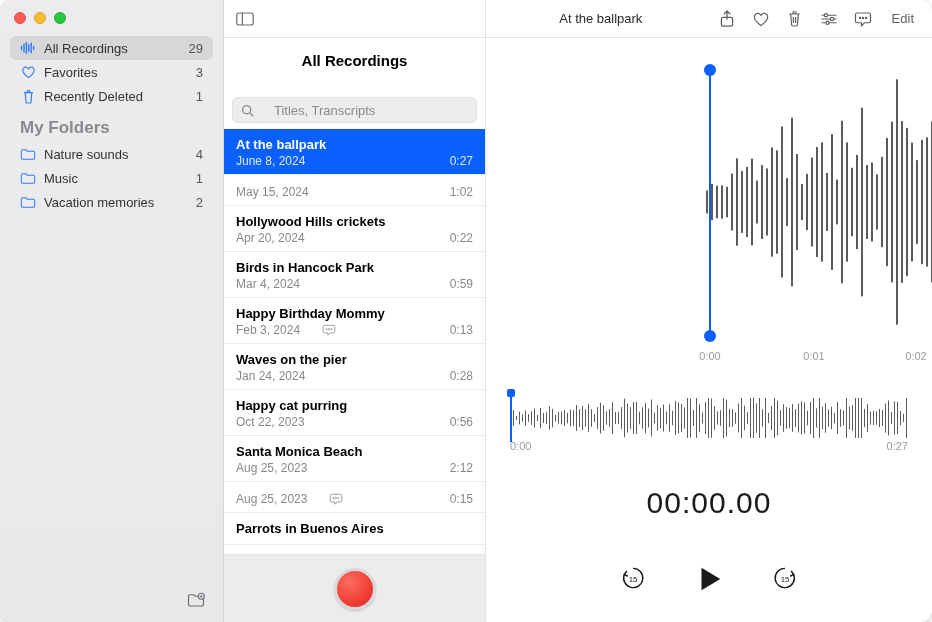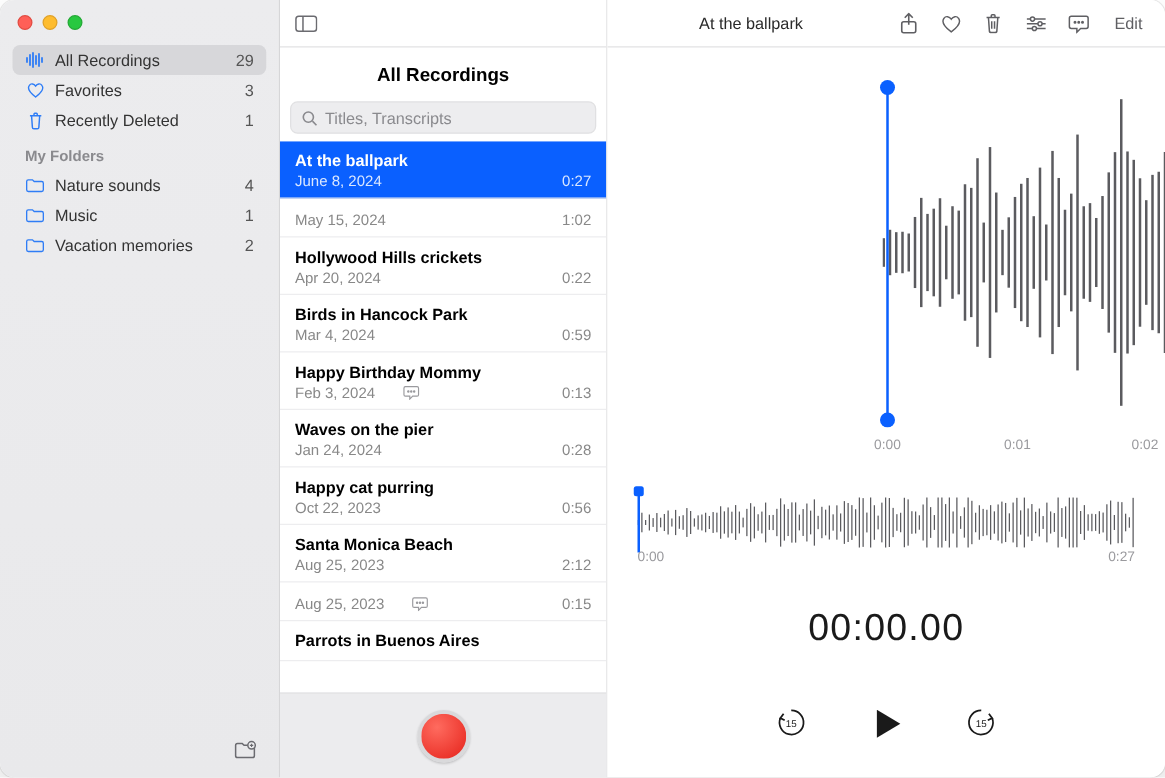--- a/index.html
+++ b/index.html
@@ -29,35 +29,35 @@
   .tl.green { background: #28c840; border: 0.5px solid #23a935; }
   .side-list { padding: 0 10px; }
   .side-item {
     display: flex; align-items: center; gap: 8px;
     padding: 4px 10px; font-size: 13px; color: #333;
     border-radius: 6px; cursor: default;
   }
   .side-item.selected { background: #d7d7da; }
   .side-item .cnt { margin-left: auto; color: #555; }
   .side-item .icn { width: 16px; height: 16px; display:flex; align-items:center; justify-content:center; }
-  .side-heading { font-size: 12px; color: #8a8a8e; font-weight: 600; padding: 10px 20px 4px; }
+  .side-heading { font-size: 17px; color: #8a8a8e; font-weight: 600; padding: 10px 20px 4px; }
   .side-spacer { flex: 1; }
   .side-footer { padding: 10px 14px; display:flex; justify-content:flex-end; }
 
   
   .mid {
     width: 262px;
     display: flex; flex-direction: column;
     border-right: 1px solid #e2e2e4;
     background: #fff;
   }
   .mid-top { height: 38px; border-bottom: 1px solid #e2e2e4; display:flex; align-items:center; padding: 0 8px;}
   .mid-title { text-align:center; font-size: 15px; font-weight: 700; padding: 14px 0 12px; }
   .search {
-    margin: 0 8px 6px; display:flex; align-items:center; gap:6px;
+    margin: 16px 8px 6px; display:flex; align-items:center; gap:20px;
     background:#ededef; border:1px solid #e0e0e2; border-radius:6px;
     height:26px; padding:0 8px; font-size:13px; color:#8a8a8e;
   }
   .search input { border:none; outline:none; background:transparent; font-size:13px; color:#333; width:100%; }
   .search input::placeholder { color:#8a8a8e; }
   .rec-list { flex:1; overflow:hidden; }
   .rec-item { padding: 8px 12px 6px; border-bottom: 1px solid #ededef; cursor: default; }
   .rec-item.selected { background:#0a60ff; color:#fff; }
   .rec-item.selected .sub, .rec-item.selected .dur { color: rgba(255,255,255,0.85); }
   .rec-item .ttl { font-size: 13px; font-weight: 600; color:#000; }

